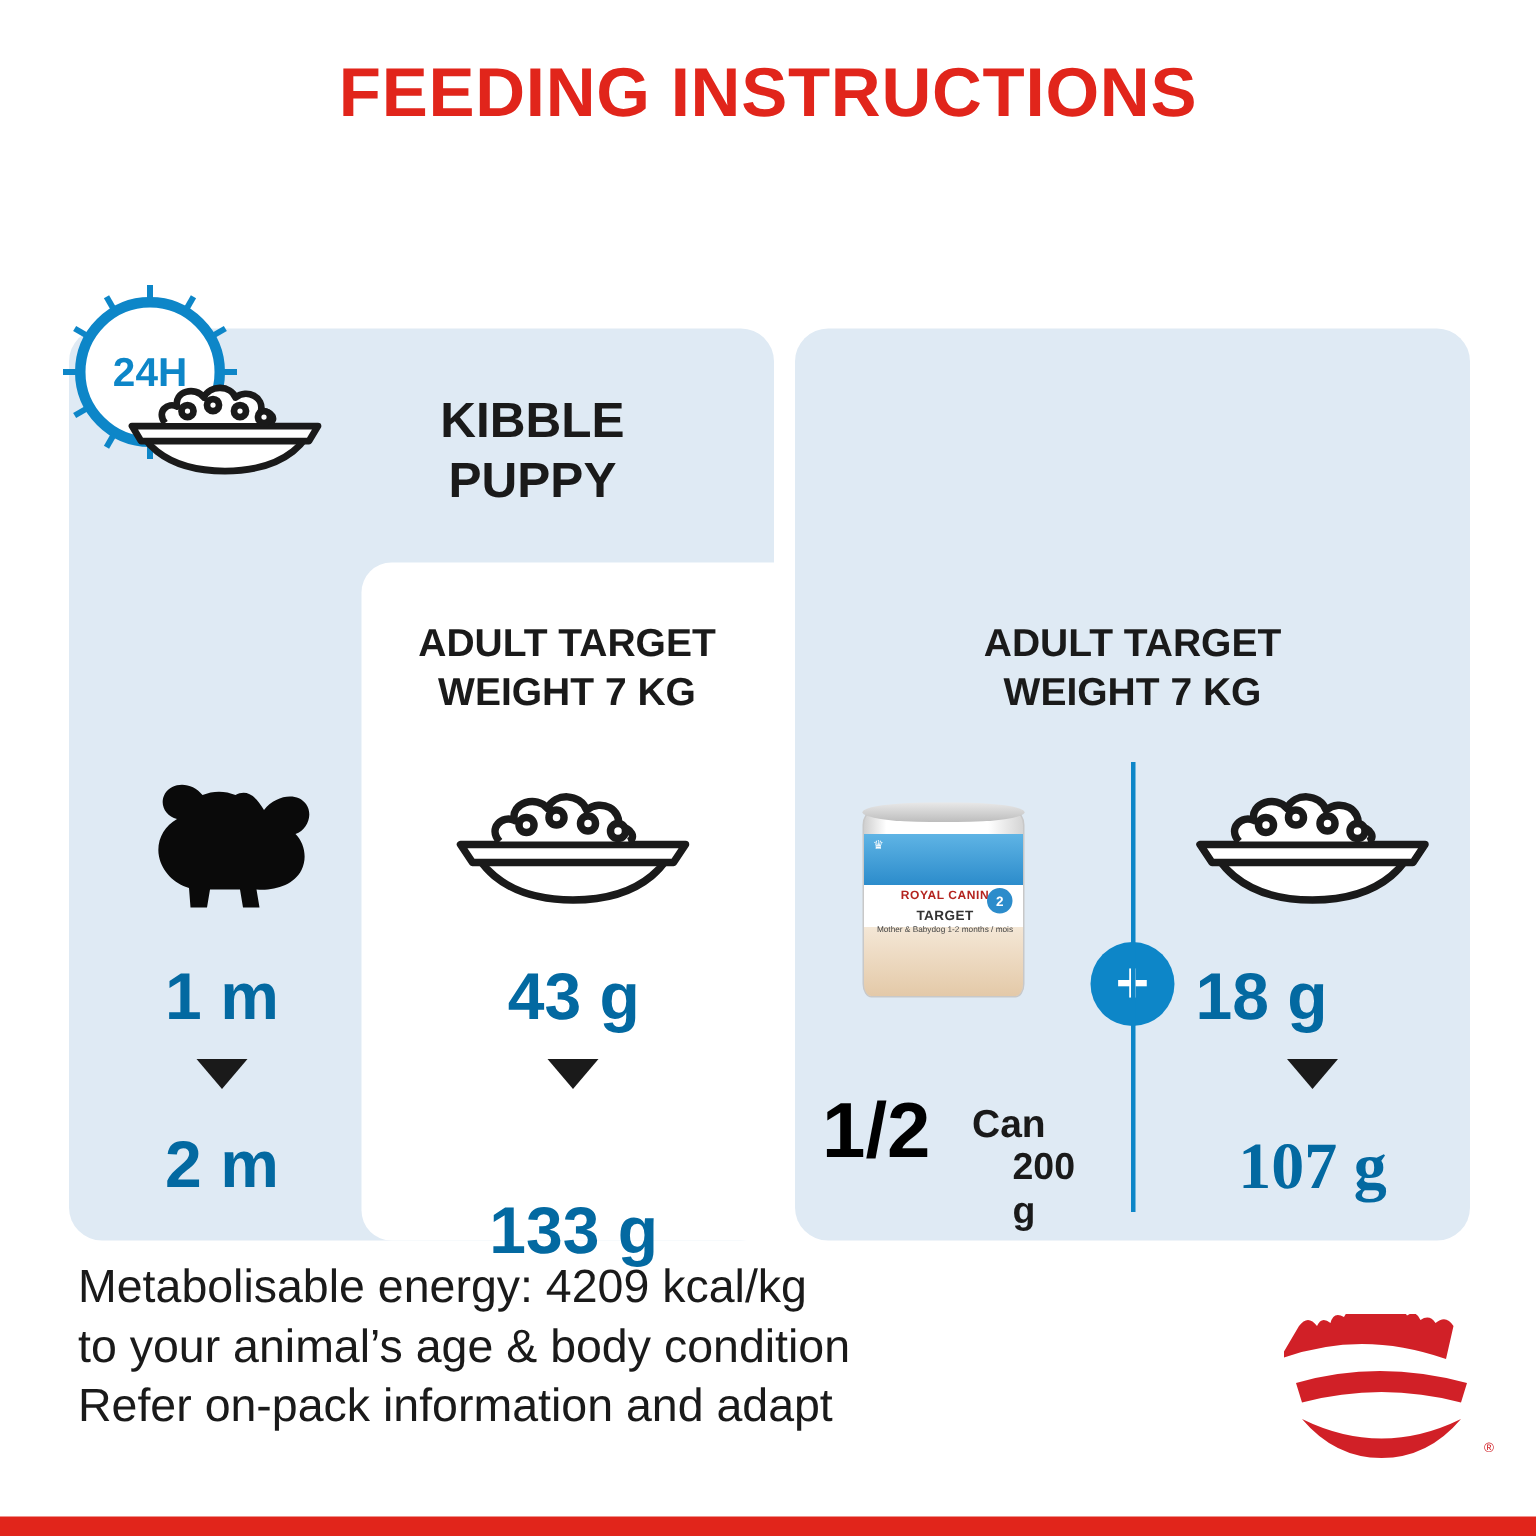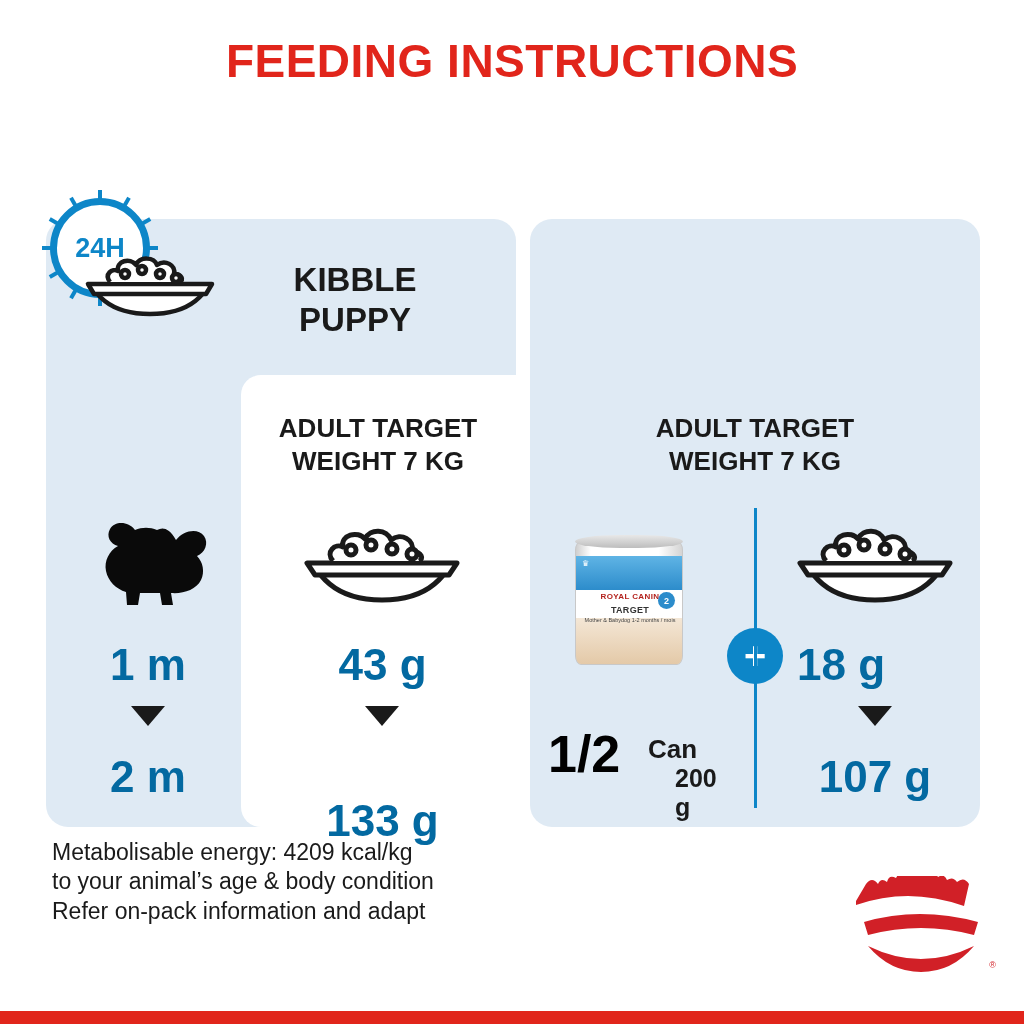--- a/index.html
+++ b/index.html
@@ -286,21 +286,21 @@
     text-align: center;
     font-size: 44px;
     font-weight: bold;
     color: #0369a1;
   }
   .v-age-1 { left: 78px; top: 640px; width: 140px; }
   .v-age-2 { left: 78px; top: 752px; width: 140px; }
   .v-kib-1 { left: 300px; top: 640px; width: 165px; }
   .v-kib-2 { left: 300px; top: 796px; width: 165px; }
   .v-mixk-1 { left: 756px; top: 640px; width: 170px; }
-  .v-mixk-2 { left: 790px; top: 752px; width: 170px; }
+  .v-mixk-2 { left: 790px; top: 752px; width: 170px; font-family: Liberation Serif, serif; }
 
   .arrow-down {
     position: absolute;
     width: 0; height: 0;
     border-left: 17px solid transparent;
     border-right: 17px solid transparent;
     border-top: 20px solid #1a1a1a;
   }
   .a-age { left: 131px; top: 706px; }
   .a-kib { left: 365px; top: 706px; }
@@ -337,21 +337,21 @@
     color: #1a1a1a;
     margin-left: 32px;
   }
 
   
   .footnote {
     position: absolute;
     left: 52px;
     top: 838px;
     width: 560px;
-    font-size: 23px;
+    font-size: 31px;
     line-height: 1.28;
     color: #1a1a1a;
   }
 
   
   .rc-logo {
     position: absolute;
     right: 38px;
     bottom: 52px;
     width: 130px;

